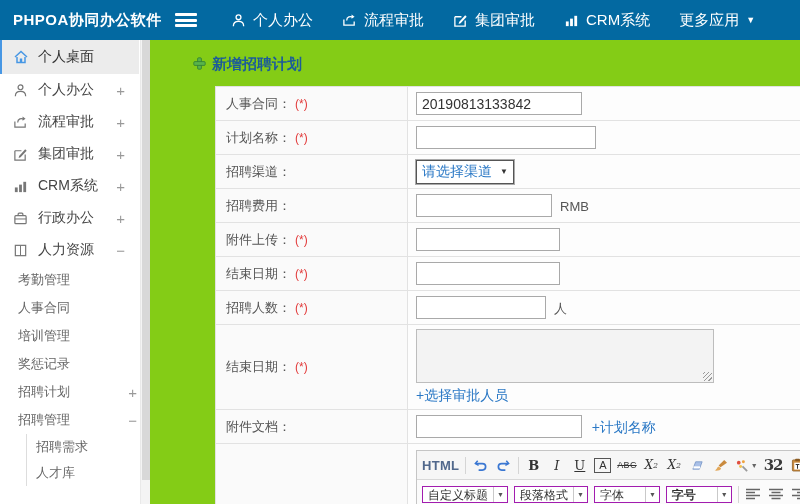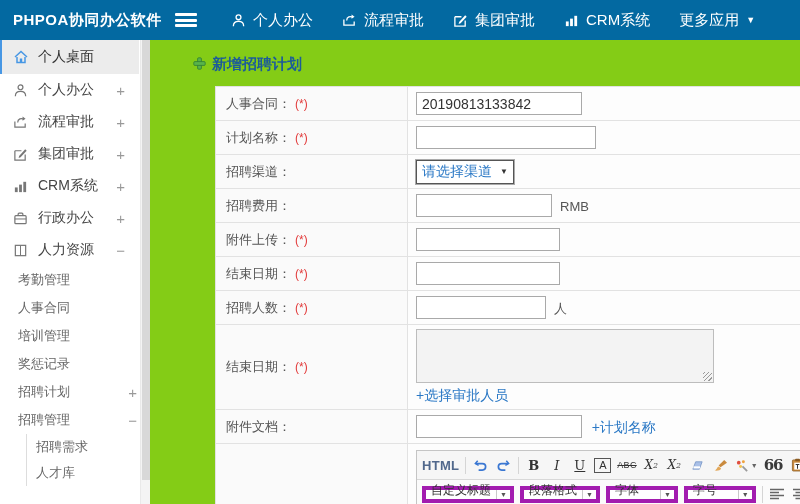--- a/index.html
+++ b/index.html
@@ -62,24 +62,24 @@
   .b-serif { font-family:"DejaVu Serif", serif; }
   .b-bold { font-weight:bold; }
   .b-italic { font-style:italic; }
   .b-under { text-decoration:underline; }
   .b-box { border:1px solid #555; font-size:11px; padding:0 2px; height:15px; }
   .b-strike { font-size:9px; text-decoration:line-through; letter-spacing:.3px; }
   .supsub { font-family:"DejaVu Serif", serif; font-style:italic; font-size:12px; }
   .supsub sup,.supsub sub { font-size:8px; }
   .b-quote { font-family:"DejaVu Serif", serif; font-weight:bold; font-size:15px; color:#3a3a3a; letter-spacing:-1px; }
   .mini-caret { font-size:7px; color:#666; margin-left:2px; }
-  .dd { display:inline-flex; align-items:flex-end; background:#fff; border:4px solid #a21caf; height:17px; cursor:pointer; }
+  .dd { display:inline-flex; align-items:flex-start; background:#fff; border:1px solid #a21caf; height:17px; cursor:pointer; }
   .dd .dd-label { font-size:12px; color:#333; padding:0 5px; }
   .dd .dd-caret { border-left:1px solid #c9c9c9; padding:0 3px; font-size:7px; color:#555; height:100%; display:flex; align-items:center; }
-  .dd1 .dd-label{ min-width:62px; } .dd2 .dd-label{ min-width:56px; } .dd3 .dd-label{ min-width:50px; } .dd4 .dd-label{ min-width:50px; }
+  .dd1 .dd-label{ min-width:62px; } .dd2 .dd-label{ min-width:56px; } .dd3 .dd-label{ min-width:50px; } .dd4 .dd-label{ min-width:50px;font-weight:bold; }
 </style>
 </head>
 <body>
 
 <div class="app">
 
   <div class="topbar">
     <div class="brand">PHPOA协同办公软件</div>
     <div class="hamburger">
         <i></i>
@@ -402,21 +402,21 @@
                 </span>
                 <span class="tbtn">
                   <svg width="14" height="13" viewBox="0 0 15 14">
                         <circle cx="4" cy="4" r="2" fill="#e04e3f"></circle>
                         <circle cx="9" cy="3" r="1.6" fill="#f0a23c"></circle>
                         <circle cx="6" cy="8" r="1.6" fill="#f3c34a"></circle>
                         <path d="M8 8 L13 13" stroke="#9a9a9a" stroke-width="2"></path>
                       </svg>
                   <span class="mini-caret">▼</span>
                 </span>
-                <span class="tbtn b-quote">66</span>
+                <span class="tbtn b-quote">32</span>
                 <span class="tbtn">
                   <svg width="13" height="14" viewBox="0 0 14 15">
                         <rect x="1.5" y="2" width="11" height="12" rx="1" fill="#c98a3e" stroke="#8a5a20" stroke-width="0.8"></rect>
                         <rect x="4.5" y="0.8" width="5" height="2.6" rx="0.8" fill="#8a5a20"></rect>
                         <rect x="3.5" y="5" width="7" height="7.4" fill="#fff"></rect>
                         <path d="M5 7 H9 M7 7 V11.5" stroke="#333" stroke-width="1.1"></path>
                       </svg>
                 </span>
 
               </div>

